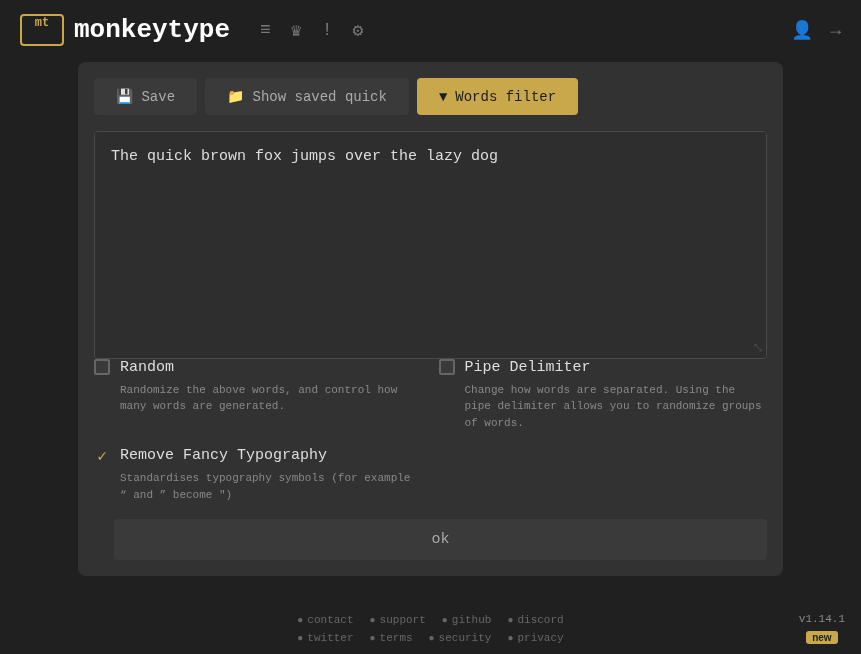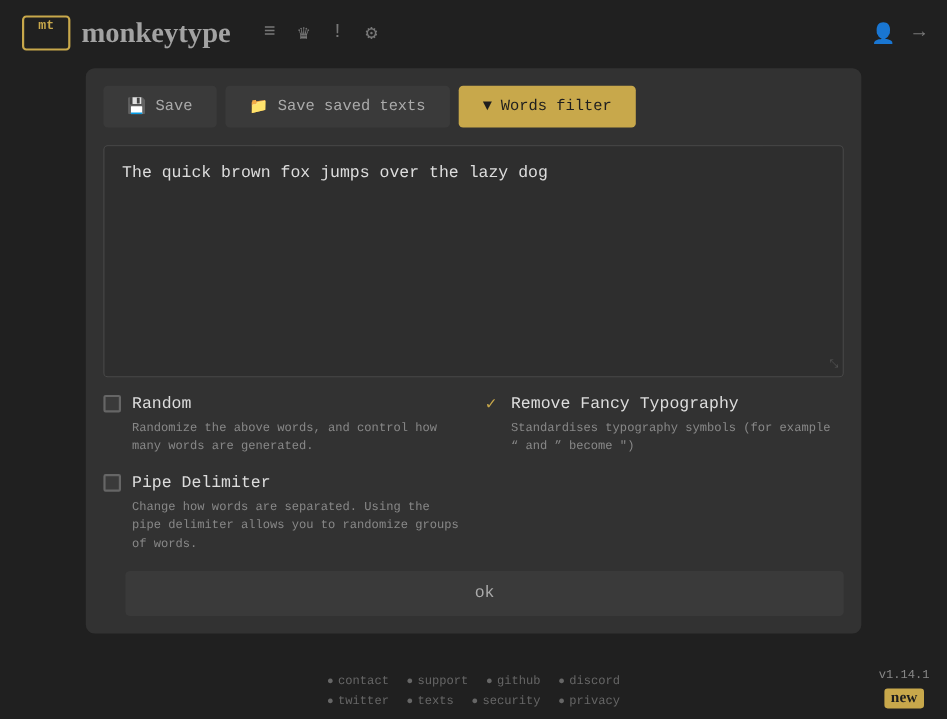--- a/index.html
+++ b/index.html
@@ -42,24 +42,24 @@
       border: 2px solid #c8a84b;
       border-radius: 4px;
       display: flex;
       align-items: flex-start;
       justify-content: center;
       color: #c8a84b;
       font-size: 12px;
       font-weight: bold;
     }
     .logo-text {
-      color: #a3a3a3;
+      color: #ffffff;
       font-size: 26px;
       font-weight: bold;
-      font-family: Liberation Serif, serif;
+      font-family: Liberation Mono, monospace;
     }
     .navbar-icons {
       margin-left: 30px;
       display: flex;
       gap: 20px;
       align-items: center;
     }
     .nav-icon {
       color: #777;
       font-size: 18px;
@@ -112,21 +112,20 @@
       background: #c8a84b;
       color: #1e1e1e;
     }
 
     
     .modal-body {
       flex: 1;
       padding: 16px;
       display: flex;
       flex-direction: column;
-      gap: 16px;
       overflow: hidden;
     }
     .text-area-wrapper {
       flex: 1;
       position: relative;
       border: 1px solid #4a4a4a;
       border-radius: 4px;
       overflow: hidden;
       min-height: 160px;
     }
@@ -261,22 +260,22 @@
       flex-direction: column;
     }
     .version-text {
       color: #888;
       font-size: 11px;
       font-family: 'Courier New', Courier, monospace;
     }
     .version-new {
       background: #c8a84b;
       color: #1e1e1e;
-      font-size: 14px;
-      font-family: Liberation Serif, serif;
+      font-size: 10px;
+      font-family: Liberation Sans, sans-serif;
       padding: 1px 6px;
       border-radius: 3px;
       font-weight: bold;
     }
   </style>
 </head>
 <body>
 
 <div class="bg-overlay"></div>
 
@@ -301,21 +300,21 @@
 
 <div class="modal">
 
   <div class="modal-toolbar">
     <button class="toolbar-btn">
       <span>💾</span>
       <span>Save</span>
     </button>
     <button class="toolbar-btn">
       <span>📁</span>
-      <span>Save saved texts</span>
+      <span>Show saved quick</span>
     </button>
     <button class="toolbar-btn active">
       <span>▼</span>
       <span>Words filter</span>
     </button>
   </div>
 
   <div class="modal-body">
 
     <div class="text-area-wrapper">
@@ -328,34 +327,34 @@
       <div class="option-item">
         <div class="option-header">
           <div class="option-checkbox"></div>
           <span class="option-title">Random</span>
         </div>
         <div class="option-desc">Randomize the above words, and control how many words are generated.</div>
       </div>
 
       <div class="option-item">
         <div class="option-header">
+          <div class="option-checkbox"></div>
+          <span class="option-title">Pipe Delimiter</span>
+        </div>
+        <div class="option-desc">Change how words are separated. Using the pipe delimiter allows you to randomize groups of words.</div>
+      </div>
+
+      <div class="option-item">
+        <div class="option-header">
           <div class="option-checkbox checked"></div>
           <span class="option-title">Remove Fancy Typography</span>
         </div>
         <div class="option-desc">Standardises typography symbols (for example “ and ” become ")</div>
       </div>
 
-      <div class="option-item">
-        <div class="option-header">
-          <div class="option-checkbox"></div>
-          <span class="option-title">Pipe Delimiter</span>
-        </div>
-        <div class="option-desc">Change how words are separated. Using the pipe delimiter allows you to randomize groups of words.</div>
-      </div>
-
     </div>
 
   </div>
 
   <div class="modal-footer">
     <button class="ok-btn">
       <span>ok</span>
     </button>
   </div>
 
@@ -380,21 +379,21 @@
       <span>discord</span>
     </span>
   </div>
   <div class="footer-row">
     <span class="footer-link">
       <span class="icon">●</span>
       <span>twitter</span>
     </span>
     <span class="footer-link">
       <span class="icon">●</span>
-      <span>texts</span>
+      <span>terms</span>
     </span>
     <span class="footer-link">
       <span class="icon">●</span>
       <span>security</span>
     </span>
     <span class="footer-link">
       <span class="icon">●</span>
       <span>privacy</span>
     </span>
   </div>

